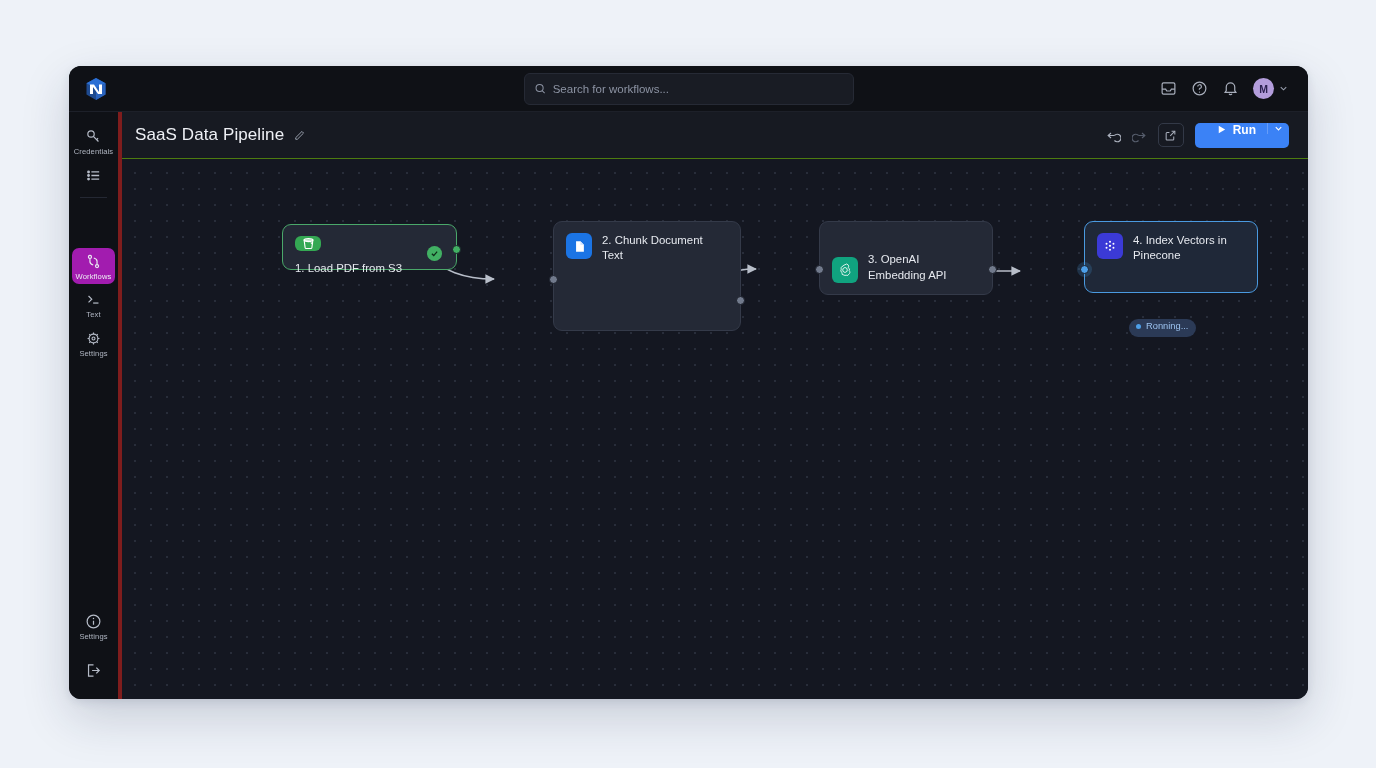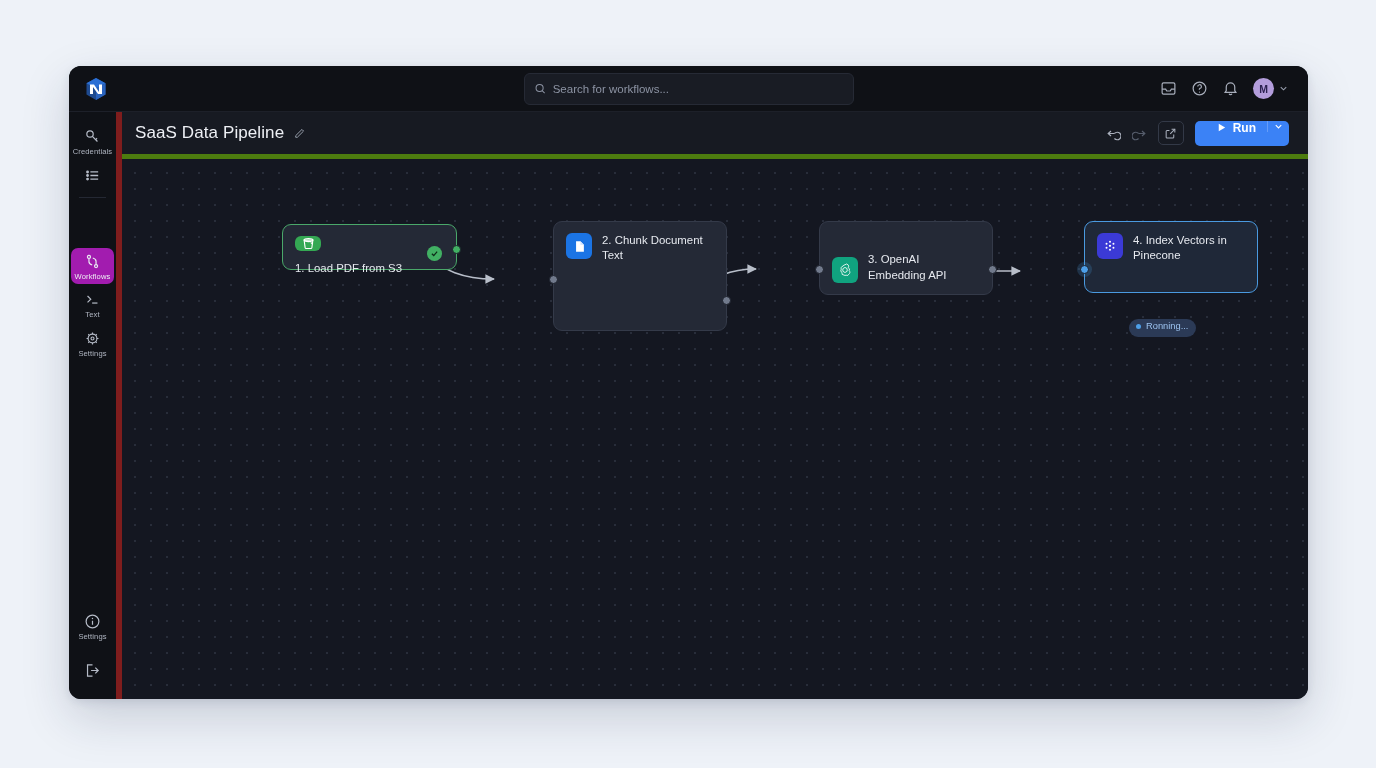--- a/index.html
+++ b/index.html
@@ -70,21 +70,21 @@
   .avatar-group { display: flex; align-items: center; gap: 4px; }
   .chev-sm { width: 11px; height: 11px; color: #9aa1b0; }
 
   
   .body { flex: 1; display: flex; min-height: 0; }
 
   
   .sidebar {
     width: 53px; min-width: 53px;
     background: #0f1116;
-    border-right: 6px solid #7f1d1d;
+    border-right: 4px solid #7f1d1d;
     display: flex; flex-direction: column; align-items: center;
     padding-top: 11px; padding-bottom: 14px;
   }
   .nav-item {
     width: 43px; padding: 5px 0 4px 0;
     display: flex; flex-direction: column; align-items: center; gap: 3px;
     border-radius: 7px; cursor: pointer;
     margin-bottom: 2px;
   }
   .nav-item.active { background: #a21caf; margin-top: 44px; }
@@ -98,21 +98,21 @@
     width: 27px; height: 1px; background: #242833; margin: 7px 0 6px 0;
   }
   .nav-spacer { flex: 1; }
 
   
   .main { flex: 1; display: flex; flex-direction: column; min-width: 0; }
 
   .toolbar {
     height: 47px; min-height: 47px;
     background: #171a22;
-    border-bottom: 5px solid #4d7c0f;
+    border-bottom: 1px solid #4d7c0f;
     display: flex; align-items: center;
     padding: 0 19px 0 13px;
   }
   .wf-title {
     font-size: 17px; color: #eef0f5; font-weight: 400; letter-spacing: .1px;
   }
   .pencil { width: 13px; height: 13px; color: #99a0ae; margin-left: 9px; cursor:pointer; }
   .toolbar-right { margin-left: auto; display: flex; align-items: center; gap: 11px; }
   .tb-icon { width: 15px; height: 15px; color: #aab0bd; cursor: pointer; }
   .tb-icon.dim { color: #565d6c; }
@@ -373,21 +373,21 @@
             <span class="node-title">1. Load PDF from S3</span>
           </div>
           <div class="check-badge">
             <svg width="9" height="9" viewBox="0 0 24 24" fill="none" stroke="#0e2b18" stroke-width="3.4">
               <polyline points="5 12.5 10 17.5 19 7"></polyline>
             </svg>
           </div>
           <div class="port green" style="right:-5px; top:20px;"></div>
         </div>
 
-        <div class="node" style="left:431px; top:62px; width:174px; height:110px;">
+        <div class="node" style="left:431px; top:62px; width:188px; height:110px;">
           <div class="node-icon" style="background:#1b74e4">
             <svg width="15" height="15" viewBox="0 0 24 24" fill="#fff">
               <path d="M6.5 3.5h7L19 9v11.5H6.5Z" fill="#fff"></path>
               <path d="M13.5 3.5 19 9h-5.5Z" fill="#cfe2ff"></path>
             </svg>
           </div>
           <div class="node-body">
             <span class="node-title">2. Chunk Document Text</span>
           </div>
           <div class="port" style="left:-5px; top:53px;"></div>

